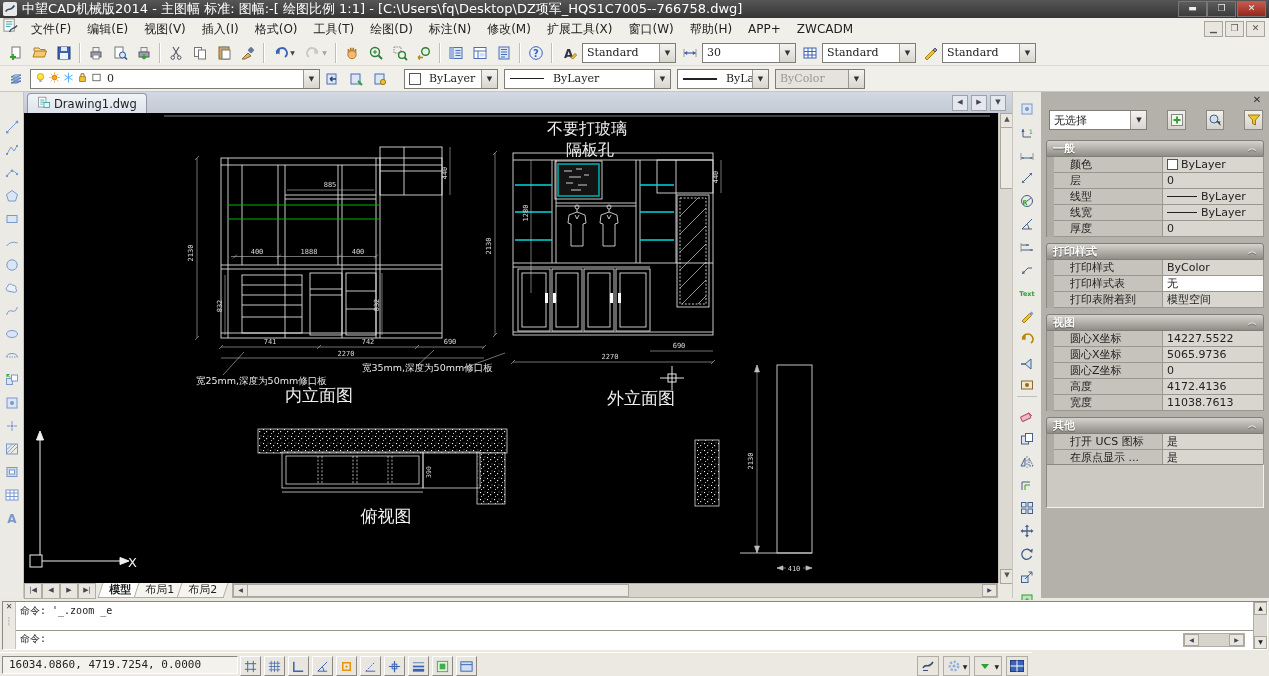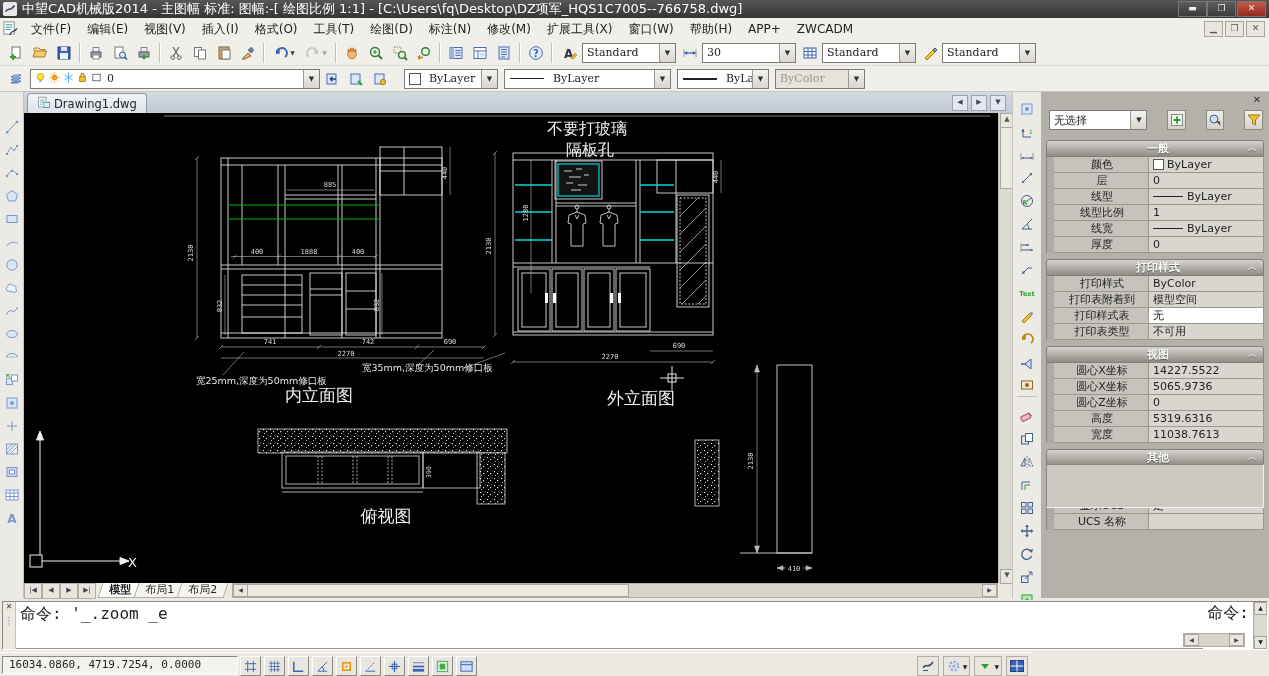--- a/index.html
+++ b/index.html
@@ -8,21 +8,21 @@
        -webkit-font-smoothing:antialiased;}
   .abs{position:absolute;}
   
   #titlebar{left:0;top:0;width:1269px;height:18px;background:linear-gradient(#565656,#353535);color:#fff;}
   #title-icon{left:3px;top:2px;width:14px;height:14px;}
   #title-text{left:22px;top:0;height:24px;line-height:18px;font-size:13px;white-space:nowrap;}
   .wbtn{width:27px;height:14px;top:1px;border:1px solid #777;background:linear-gradient(#5c5c5c,#3c3c3c);
         color:#eee;font-size:9px;line-height:12px;text-align:center;}
   #btn-close{background:linear-gradient(#c55a4a,#92281c);}
   
-  #menubar{left:0;top:18px;width:1269px;height:22px;background:#f1efe9;border-bottom:1px solid #d8d5cd;display:flex;align-items:center;}
+  #menubar{left:0;top:18px;width:1269px;height:22px;background:#f1efe9;border-bottom:1px solid #d8d5cd;display:flex;}
   #menu-icon{width:16px;height:16px;margin:0 4px 0 3px;}
   .mi{padding:0 8px;height:22px;line-height:22px;cursor:default;}
   #menu-win{position:absolute;right:4px;top:3px;display:flex;gap:2px;}
   .mwbtn{width:17px;height:14px;border:1px solid #a8a59d;background:#e9e6df;font-size:9px;line-height:12px;text-align:center;color:#555;}
   
   #tb1{left:0;top:40px;width:1269px;height:26px;background:#f1efe9;display:flex;align-items:center;padding-left:4px;box-sizing:border-box;border-bottom:1px solid #dedbd3;}
   #tb2{left:0;top:66px;width:1269px;height:26px;background:#f1efe9;display:flex;align-items:center;padding-left:4px;box-sizing:border-box;border-bottom:1px solid #c9c6be;}
   .tbtn{width:22px;height:22px;display:flex;align-items:center;justify-content:center;border:1px solid transparent;position:relative;}
   .tbtn.dis{opacity:.45;}
   .tbtn .dd{font-size:6px;color:#444;margin-left:1px;}
@@ -75,37 +75,37 @@
   
   #right-strip{left:1012px;top:92px;width:29px;height:506px;background:#eceae4;border-left:1px solid #c8c5bd;display:flex;flex-direction:column;align-items:center;padding-top:6px;box-sizing:border-box;}
   #right-strip .tbtn{width:24px;height:20px;}
   #rs-gap{height:10px;width:20px;border-bottom:1px solid #c2bfb7;margin-bottom:8px;}
   
   #props{left:1041px;top:92px;width:228px;height:506px;background:#b4b1aa;box-sizing:border-box;}
   #props-close{position:absolute;right:6px;top:2px;font-size:10px;color:#333;width:12px;text-align:center;}
   #sel-row{position:absolute;left:8px;top:18px;width:214px;display:flex;gap:20px;}
   #sel-combo{width:128px;height:18px;}
   .pbtn{width:22px;height:18px;border:1px solid #8a8880;background:linear-gradient(#f2f0ea,#d5d2cb);display:flex;align-items:center;justify-content:center;}
-  #prop-sections{position:absolute;left:5px;top:48px;width:218px;text-align:center;}
+  #prop-sections{position:absolute;left:5px;top:48px;width:218px;}
   .sec-h{height:15px;background:linear-gradient(#d5d3cd,#8f8d85);border:1px solid #807e76;border-radius:3px 3px 0 0;color:#fcfcf8;font-weight:bold;font-size:11px;line-height:15px;padding-left:6px;text-shadow:0 1px 1px #555;position:relative;}
   .sec-h .chev{position:absolute;right:6px;top:0;font-size:9px;color:#eee;}
   .sec-gap{height:6px;}
   .prow{display:flex;height:16px;font-size:11px;}
   .prow .ind{width:7px;background:#aeaba4;border-left:1px solid #8a8880;}
-  .prow .plabel{width:92px;background:#c6c3bc;border-right:1px solid #9a978f;border-bottom:1px solid #9a978f;line-height:15px;padding-left:2px;white-space:nowrap;overflow:hidden;}
+  .prow .plabel{width:92px;background:#c6c3bc;border-right:1px solid #9a978f;border-bottom:1px solid #9a978f;line-height:15px;padding-left:16px;white-space:nowrap;overflow:hidden;}
   .prow .pvalue{flex:1;background:#d9d6d0;border-bottom:1px solid #9a978f;border-right:1px solid #9a978f;line-height:15px;padding-left:4px;display:flex;align-items:center;white-space:nowrap;overflow:hidden;}
   .prow .pvalue.white{background:#fff;}
   .prow .sw{width:9px;height:9px;background:#fff;border:1px solid #555;margin-right:3px;}
   .prow .lg{display:inline-block;width:30px;border-top:1.4px solid #222;margin-right:4px;}
   #props-empty{position:absolute;left:5px;top:372px;width:216px;height:42px;background:#ccc9c2;border:1px solid;border-color:#8a8880 #f2f0ea #f2f0ea #8a8880;}
   
   #cmd{left:0;top:600px;width:1269px;height:50px;background:#ece9e3;}
   #cmd-box{position:absolute;left:2px;top:1px;width:1264px;height:47px;border:1px solid;border-color:#8a8880 #fff #fff #8a8880;background:#fff;display:flex;}
   #cmd-gutter{width:12px;background:#ece9e3;border-right:1px solid #c5c2ba;font-size:8px;color:#444;text-align:center;}
-  #cmd-main{flex:1;display:flex;flex-direction:row;font-family:"DejaVu Sans Mono","Liberation Mono",monospace;font-size:16px;}
+  #cmd-main{flex:1;display:flex;flex-direction:column;font-family:"DejaVu Sans Mono","Liberation Mono",monospace;font-size:10px;}
   #cmd-hist{flex:1;padding:2px 4px;border-bottom:1px solid #9a978f;}
   #cmd-prompt{height:16px;padding:1px 4px;}
   #cmd-vscroll{width:13px;background:#dcd9d2;border-left:1px solid #b0ada5;display:flex;flex-direction:column;justify-content:space-between;}
   .cvb{height:11px;font-size:6px;line-height:10px;text-align:center;background:#e9e6df;border:1px solid #aaa79f;}
   #cmd-hsb{position:absolute;right:24px;bottom:3px;width:60px;height:12px;border:1px solid #b0ada5;background:#d7d4cc;display:flex;justify-content:space-between;}
   .chb{width:13px;height:10px;font-size:6px;line-height:9px;text-align:center;background:#e9e6df;border:1px solid #aaa79f;color:#445;}
   
   #statusbar{left:0;top:652px;width:1032px;height:24px;background:#ece9e3;border-top:1px solid #fff;}
   #coords{position:absolute;left:2px;top:3px;width:228px;height:16px;border:1px solid;border-color:#8a8880 #fff #fff #8a8880;background:#f4f2ec;font-family:"DejaVu Sans Mono","Liberation Mono",monospace;font-size:11px;line-height:16px;padding-left:6px;}
   #toggles{position:absolute;left:240px;top:3px;display:flex;gap:3px;}
@@ -982,68 +982,54 @@
       <div class="prow">
         <div class="ind"></div>
         <div class="plabel">线型</div>
         <div class="pvalue">
           <span class="lg"></span>
           <span>ByLayer</span>
         </div>
       </div>
       <div class="prow">
         <div class="ind"></div>
-        <div class="plabel">线型比例</div>
-        <div class="pvalue">
-          <span>1</span>
-        </div>
-      </div>
-      <div class="prow">
-        <div class="ind"></div>
         <div class="plabel">线宽</div>
         <div class="pvalue">
           <span class="lg"></span>
           <span>ByLayer</span>
         </div>
       </div>
       <div class="prow">
         <div class="ind"></div>
         <div class="plabel">厚度</div>
         <div class="pvalue">
           <span>0</span>
         </div>
       </div>
       <div class="sec-gap"></div>
       <div class="sec-h"><span>打印样式</span><span class="chev">︿</span></div>
       <div class="prow">
         <div class="ind"></div>
         <div class="plabel">打印样式</div>
         <div class="pvalue">
           <span>ByColor</span>
-        </div>
-      </div>
-      <div class="prow">
-        <div class="ind"></div>
-        <div class="plabel">打印表附着到</div>
-        <div class="pvalue">
-          <span>模型空间</span>
         </div>
       </div>
       <div class="prow">
         <div class="ind"></div>
         <div class="plabel">打印样式表</div>
         <div class="pvalue white">
           <span>无</span>
         </div>
       </div>
       <div class="prow">
         <div class="ind"></div>
-        <div class="plabel">打印表类型</div>
-        <div class="pvalue">
-          <span>不可用</span>
+        <div class="plabel">打印表附着到</div>
+        <div class="pvalue">
+          <span>模型空间</span>
         </div>
       </div>
       <div class="sec-gap"></div>
       <div class="sec-h"><span>视图</span><span class="chev">︿</span></div>
       <div class="prow">
         <div class="ind"></div>
         <div class="plabel">圆心X坐标</div>
         <div class="pvalue">
           <span>14227.5522</span>
         </div>
@@ -1059,21 +1045,21 @@
         <div class="ind"></div>
         <div class="plabel">圆心Z坐标</div>
         <div class="pvalue">
           <span>0</span>
         </div>
       </div>
       <div class="prow">
         <div class="ind"></div>
         <div class="plabel">高度</div>
         <div class="pvalue">
-          <span>5319.6316</span>
+          <span>4172.4136</span>
         </div>
       </div>
       <div class="prow">
         <div class="ind"></div>
         <div class="plabel">宽度</div>
         <div class="pvalue">
           <span>11038.7613</span>
         </div>
       </div>
       <div class="sec-gap"></div>

